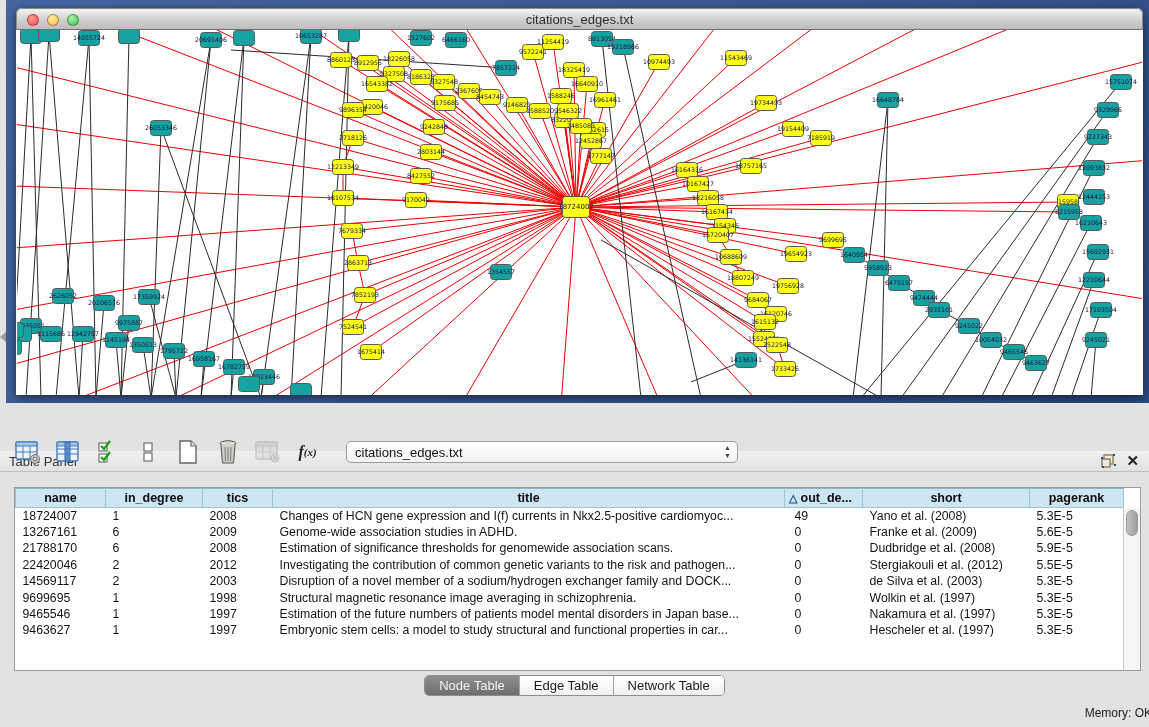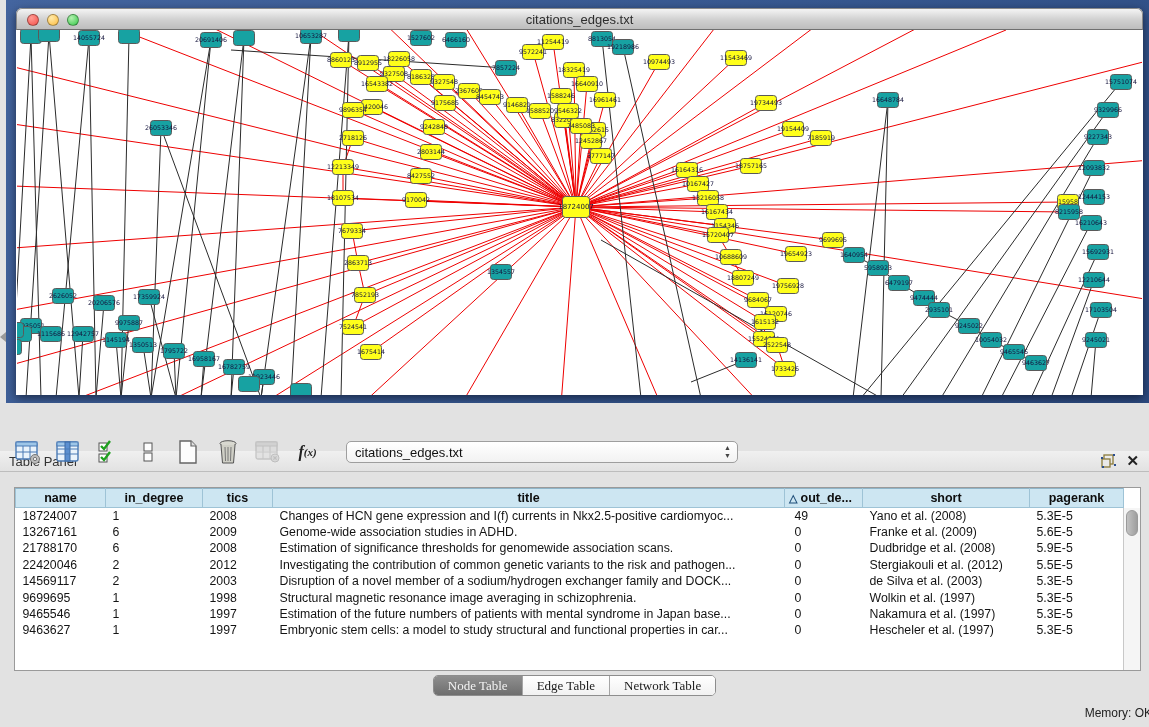--- a/index.html
+++ b/index.html
@@ -57,21 +57,21 @@
   .grid th .tri { color:#1f4e79; font-size:11px; }
   .grid td { height:16.4px; font-size:12.3px; color:#141414; padding:0 0 0 7px;
              white-space:nowrap; overflow:hidden; background:#fff; }
   .c0{width:90px}.c1{width:97px}.c2{width:70px}.c3{width:512px}.c4{width:78px}.c5{width:167px}.c6{width:94px}
   .grid td.num { padding-left:10px; }
   .vscroll { position:absolute; right:0px; top:20px; width:17px; height:162px;
              background:#f5f5f5; border-left:1px solid #c8c8c8; }
   .vthumb { position:absolute; left:2px; top:2px; width:12px; height:26px; border-radius:6px;
             background:linear-gradient(90deg,#c2c2c2,#9e9e9e); border:1px solid #9a9a9a; }
 
-  .tabsrow { position:absolute; left:0; top:272px; width:100%; display:flex; justify-content:center;font-family:Liberation Serif, serif; }
+  .tabsrow { position:absolute; left:0; top:272px; width:100%; display:flex; justify-content:center; }
   .seg { display:flex; border:1px solid #8d8d8d; border-radius:5px; overflow:hidden; height:21px;
          background:#fdfdfd; box-shadow:inset 0 1px 0 rgba(255,255,255,.7); }
   .seg .tab { font-size:13px; padding:0 14px; display:flex; align-items:center; color:#1a1a1a;
               border-right:1px solid #a5a5a5; background:linear-gradient(#ffffff,#f1f1f1); cursor:default; }
   .seg .tab:last-child { border-right:none; }
   .seg .tab.sel { background:linear-gradient(#8f8f8f,#6e6e6e); color:#f3f3f3; }
 
   .statusbar { position:absolute; left:0; top:296px; width:100%; height:28px; display:flex;
                align-items:center; justify-content:flex-end; gap:7px; padding-right:10px;margin-left:34px; }
   .mem-label { font-size:12px; color:#222; }
@@ -657,21 +657,21 @@
             <td>1998</td>
             <td>Structural magnetic resonance image averaging in schizophrenia.</td>
             <td class="num">0</td>
             <td>Wolkin et al. (1997)</td>
             <td>5.3E-5</td>
           </tr>
           <tr>
             <td>9465546</td>
             <td>1</td>
             <td>1997</td>
-            <td>Estimation of the future numbers of patients with mental syndrome in Japan base...</td>
+            <td>Estimation of the future numbers of patients model mental disorders in Japan base...</td>
             <td class="num">0</td>
             <td>Nakamura et al. (1997)</td>
             <td>5.3E-5</td>
           </tr>
           <tr>
             <td>9463627</td>
             <td>1</td>
             <td>1997</td>
             <td>Embryonic stem cells: a model to study structural and functional properties in car...</td>
             <td class="num">0</td>

